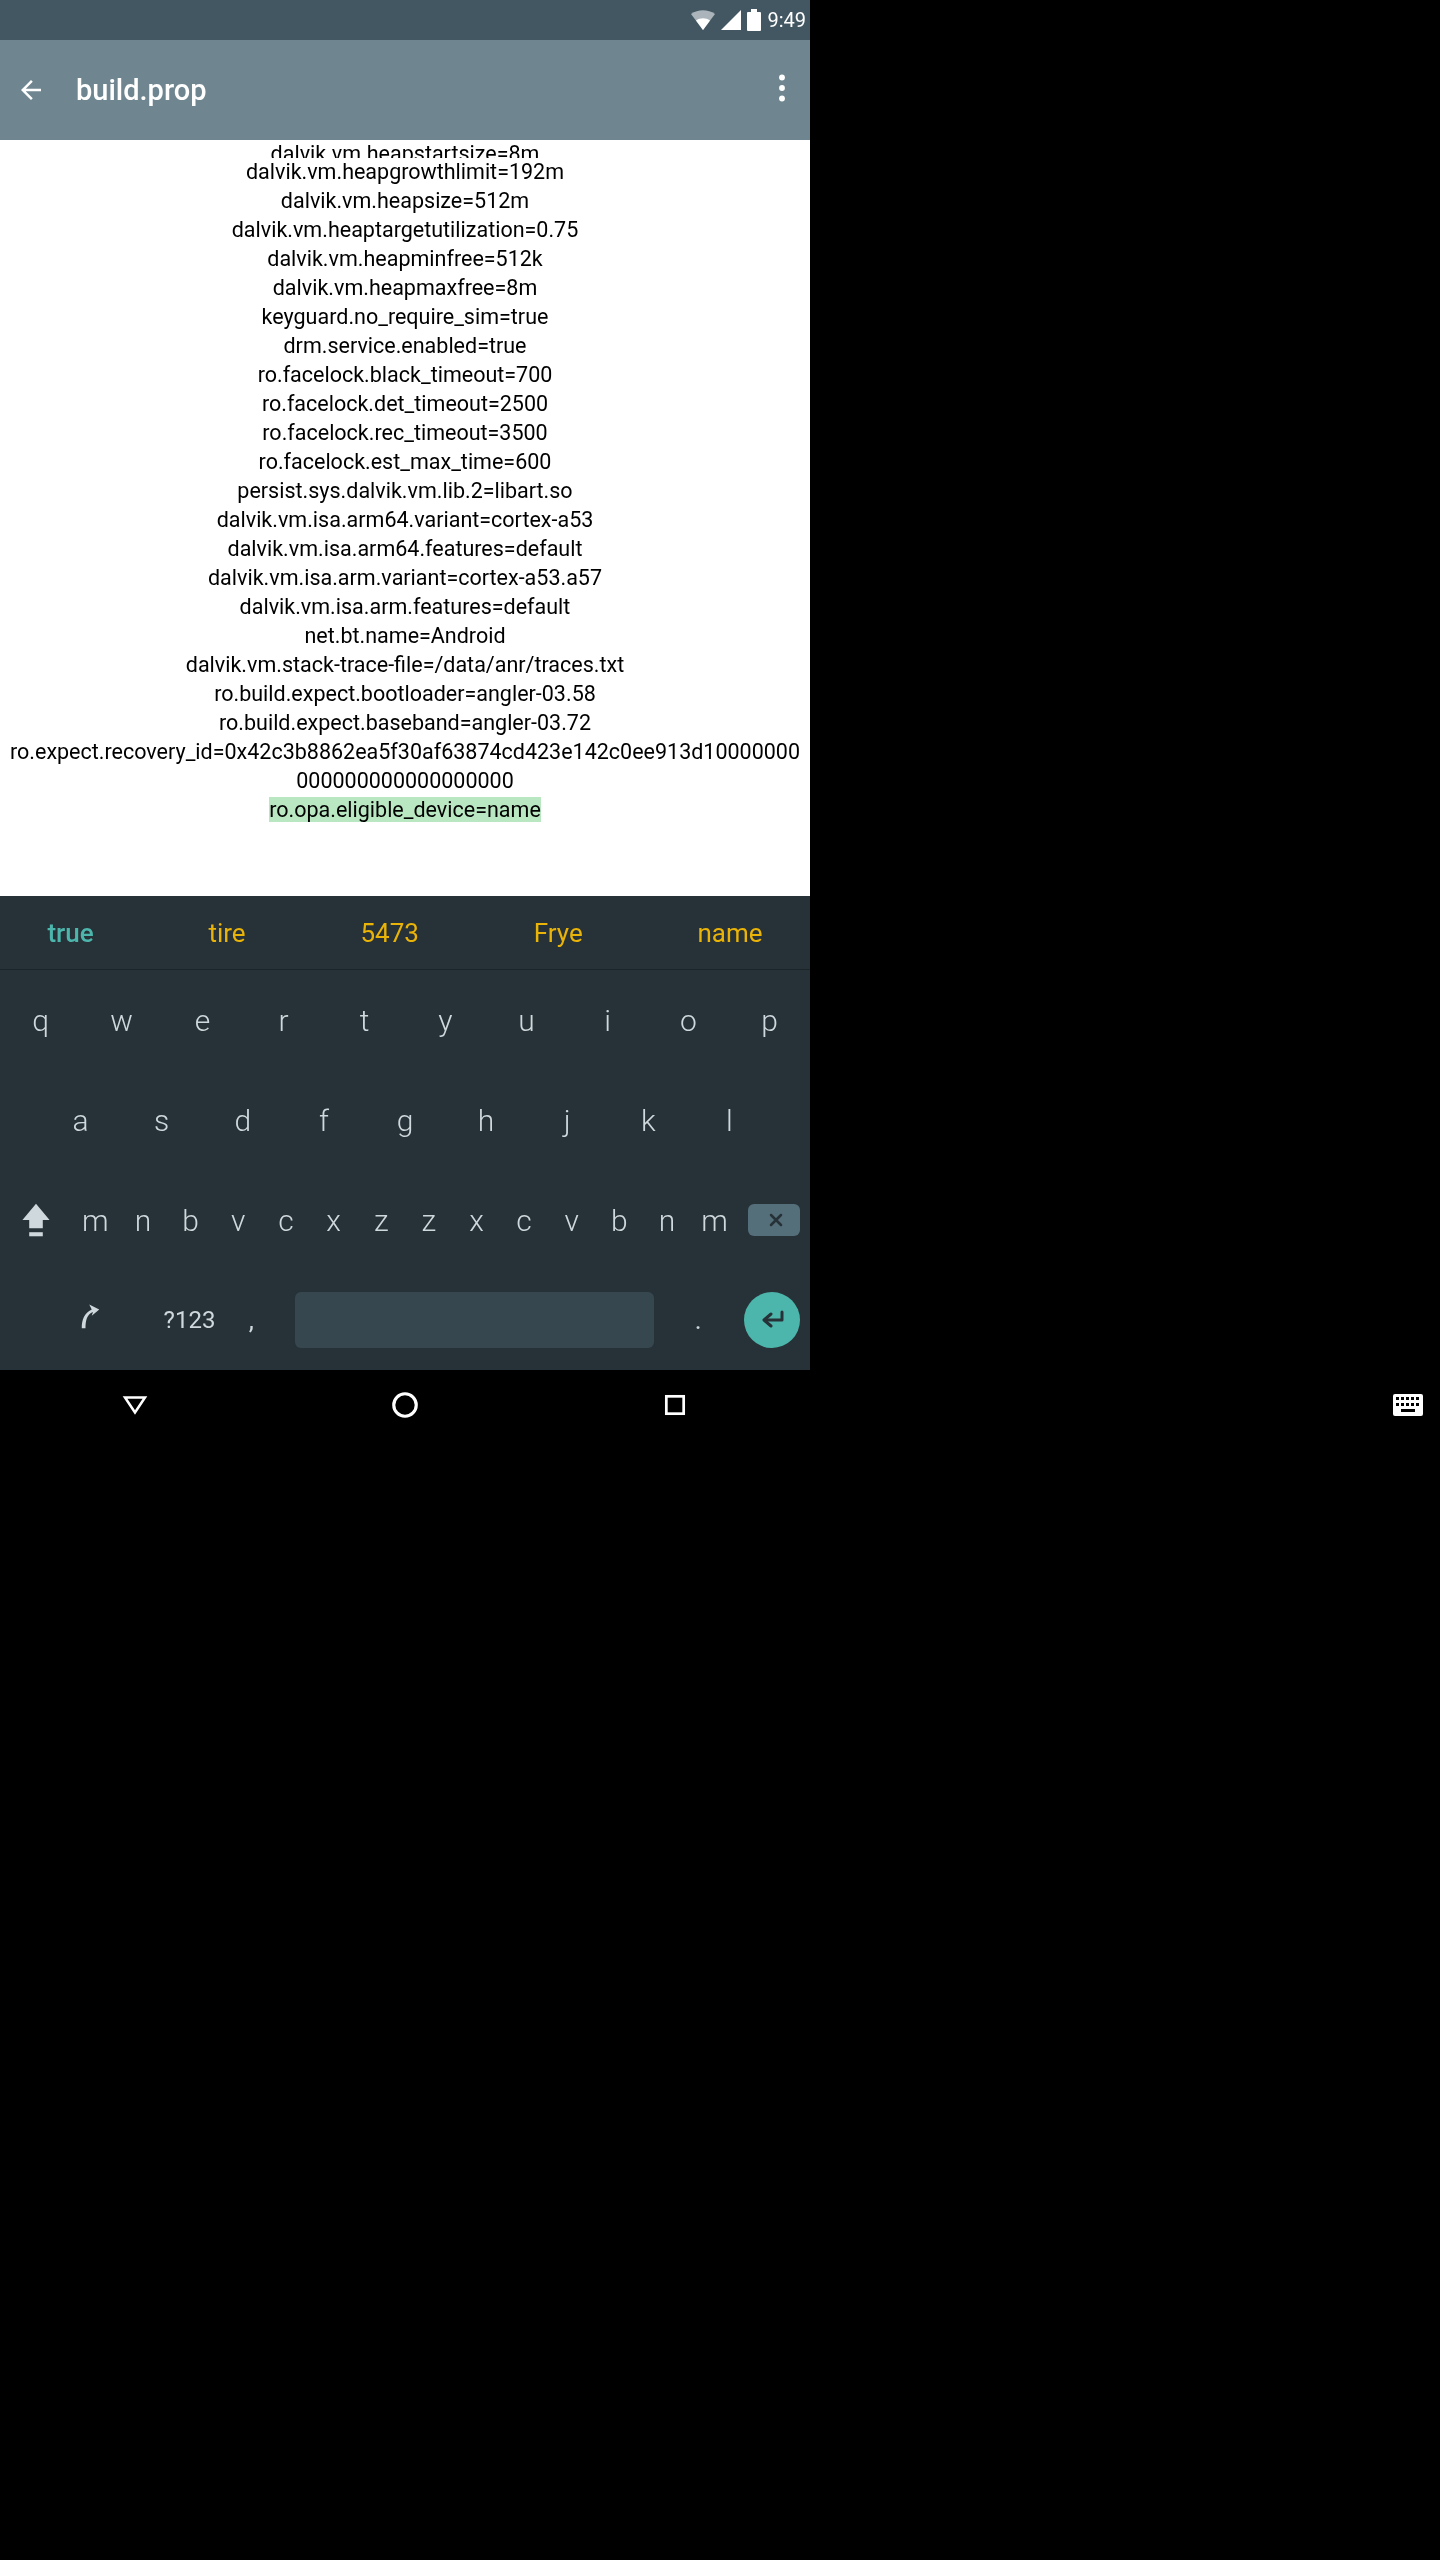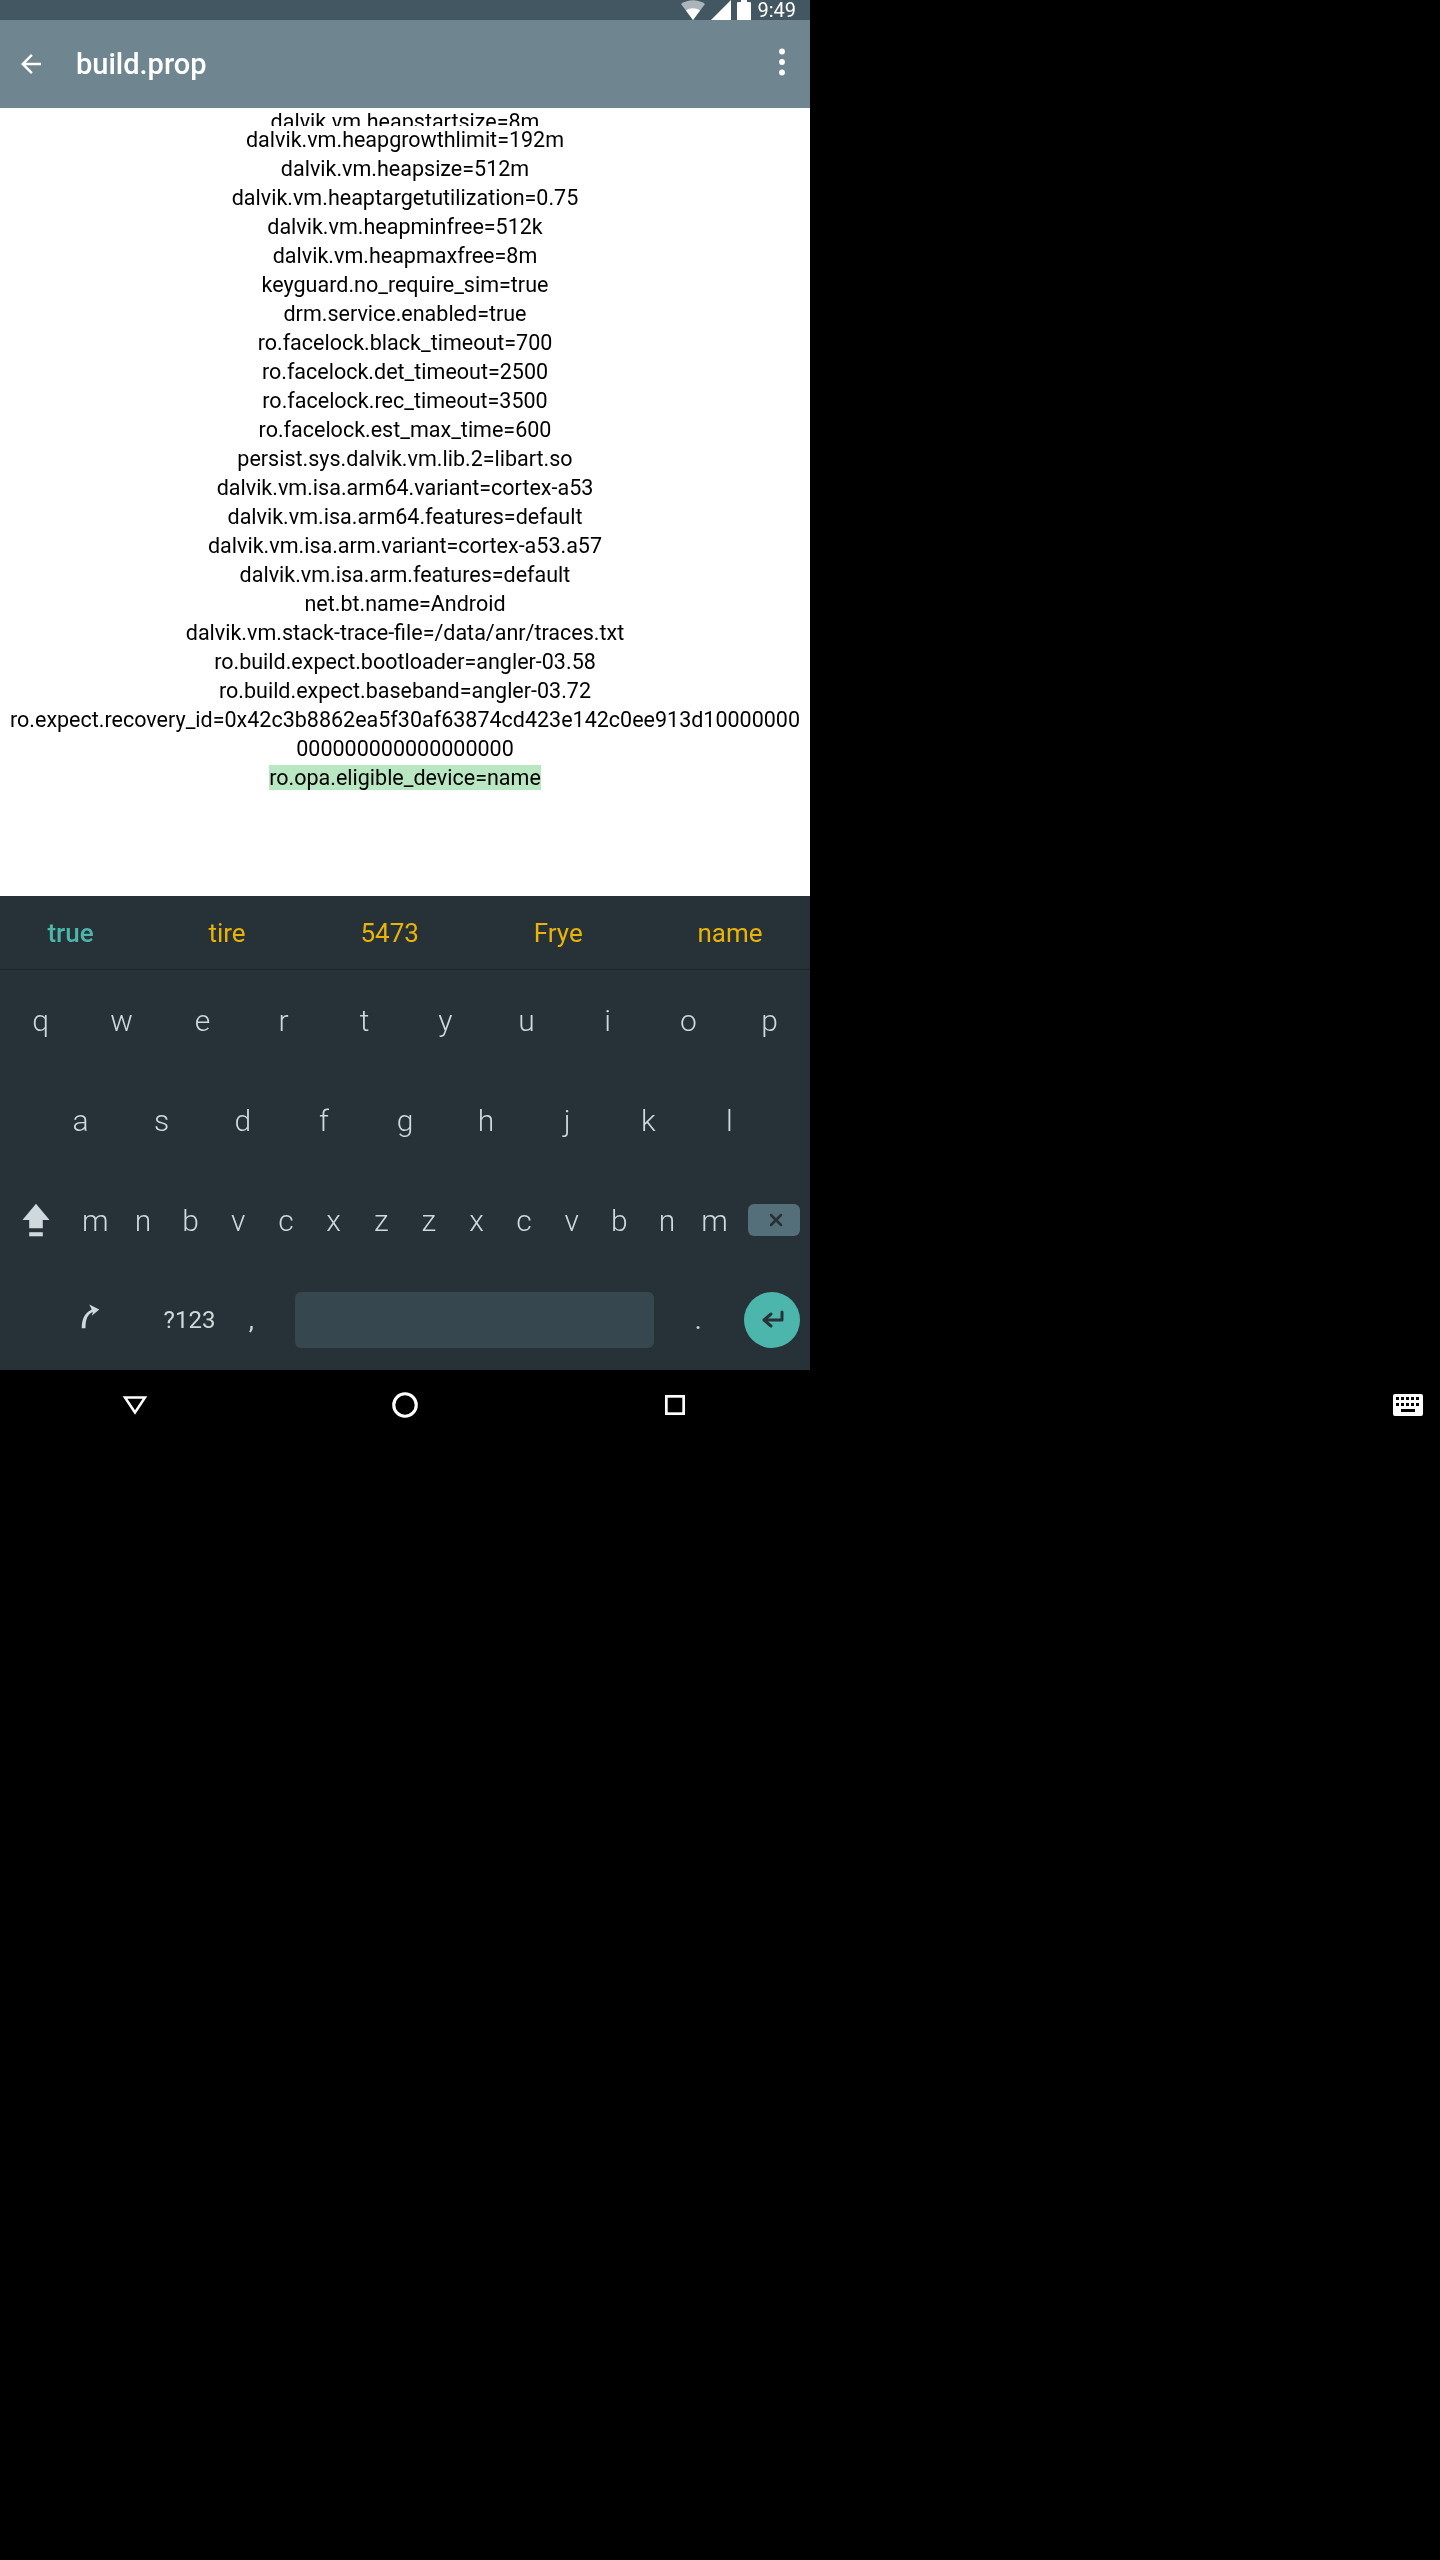--- a/index.html
+++ b/index.html
@@ -1,22 +1,22 @@
 <!DOCTYPE html>
 <html><head>
 <meta charset="utf-8">
 <style>
 * { margin: 0; padding: 0; box-sizing: border-box; font-family: Roboto, Arial, sans-serif; }
 html, body { width: 810px; height: 1440px; overflow: hidden; background: #000; }
 .screen { width: 810px; height: 1440px; display: flex; flex-direction: column; }
 
-.status-bar { height: 20px; background: #435762; display: flex; align-items: center; justify-content: flex-end; padding: 0 14px; gap: 6px; color: #fff; font-size: 20px; }
+.status-bar { height: 40px; background: #435762; display: flex; align-items: center; justify-content: flex-end; padding: 0 4px; gap: 6px; color: #fff; font-size: 20px; }
 .status-bar svg { fill: #fff; }
 
-.app-bar { height: 88px; background: #6f8691; display: flex; align-items: center; padding: 0 16px; color: #fff; }
+.app-bar { height: 100px; background: #6f8691; display: flex; align-items: center; padding: 0 16px; color: #fff; }
 .app-bar .title { font-size: 29px; font-weight: 500; margin-left: 30px; }
 .app-bar .back { width: 30px; height: 30px; }
 .app-bar .menu { margin-left: auto; padding: 0 8px; }
 
 .editor { flex: 1; background: #fff; overflow: hidden; text-align: center; }
 .editor pre { font-family: "Courier New", monospace; font-size: 21.5px; line-height: 28px; margin: 0; padding: 0 4px; white-space: pre-wrap; word-break: break-all; color: #000; }
 .editor pre .clip { display:block; height:18px; overflow:hidden; }
 .editor pre .hl { background: #b9e7c1; }
 
 .kb { background: #263238; color: #cfd8dc; }

